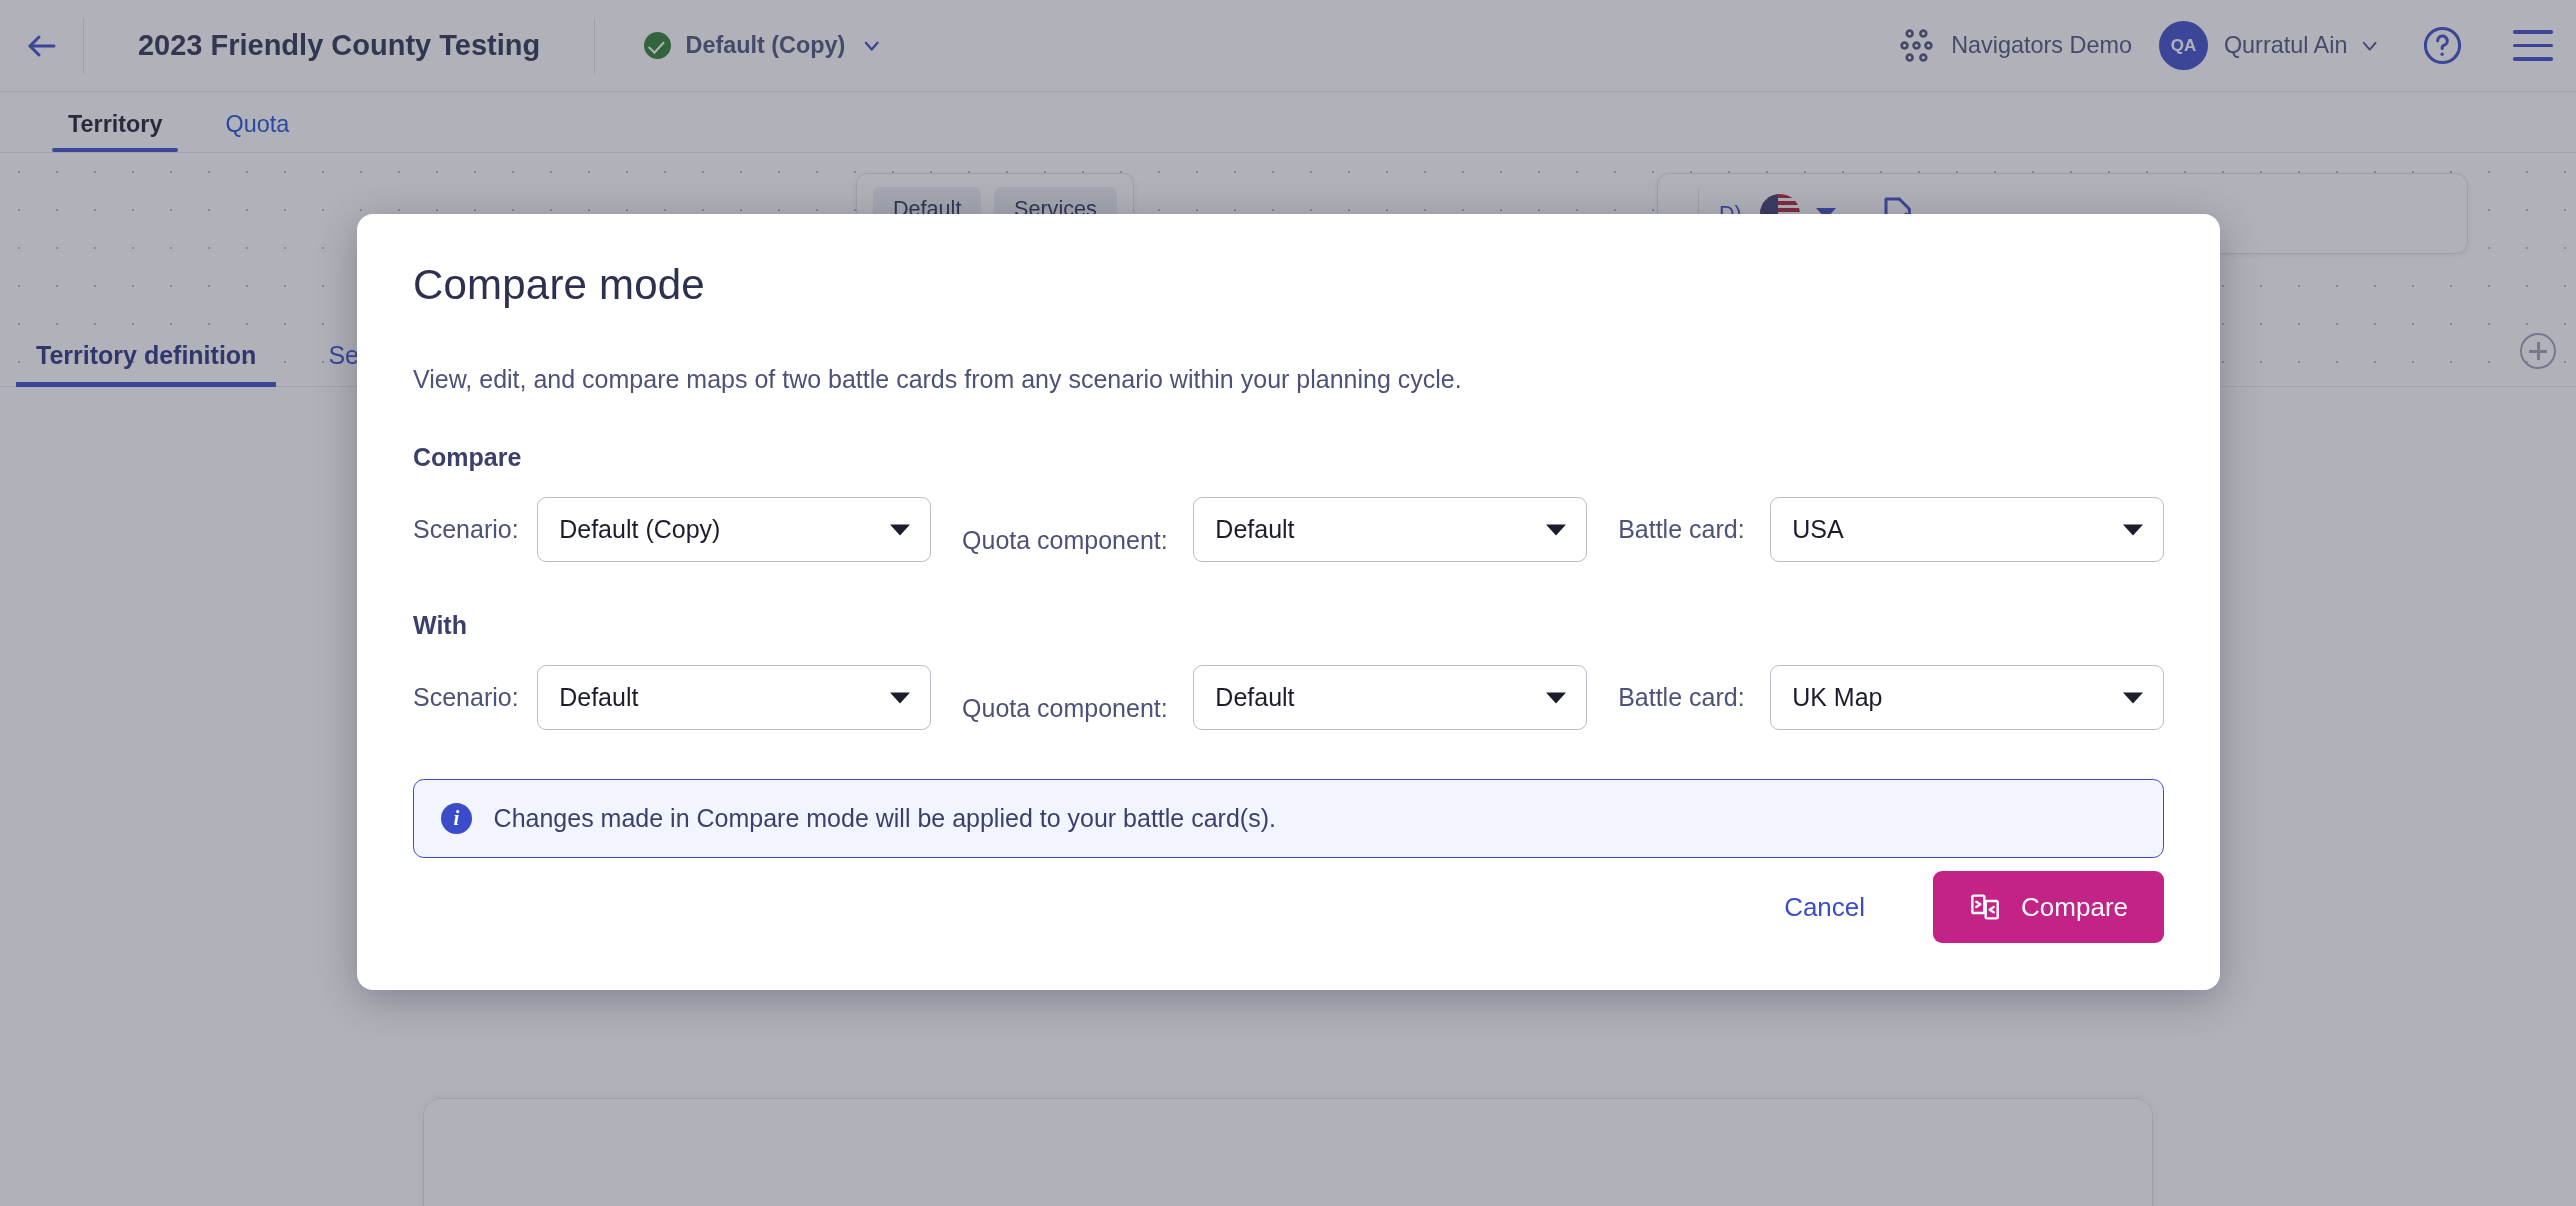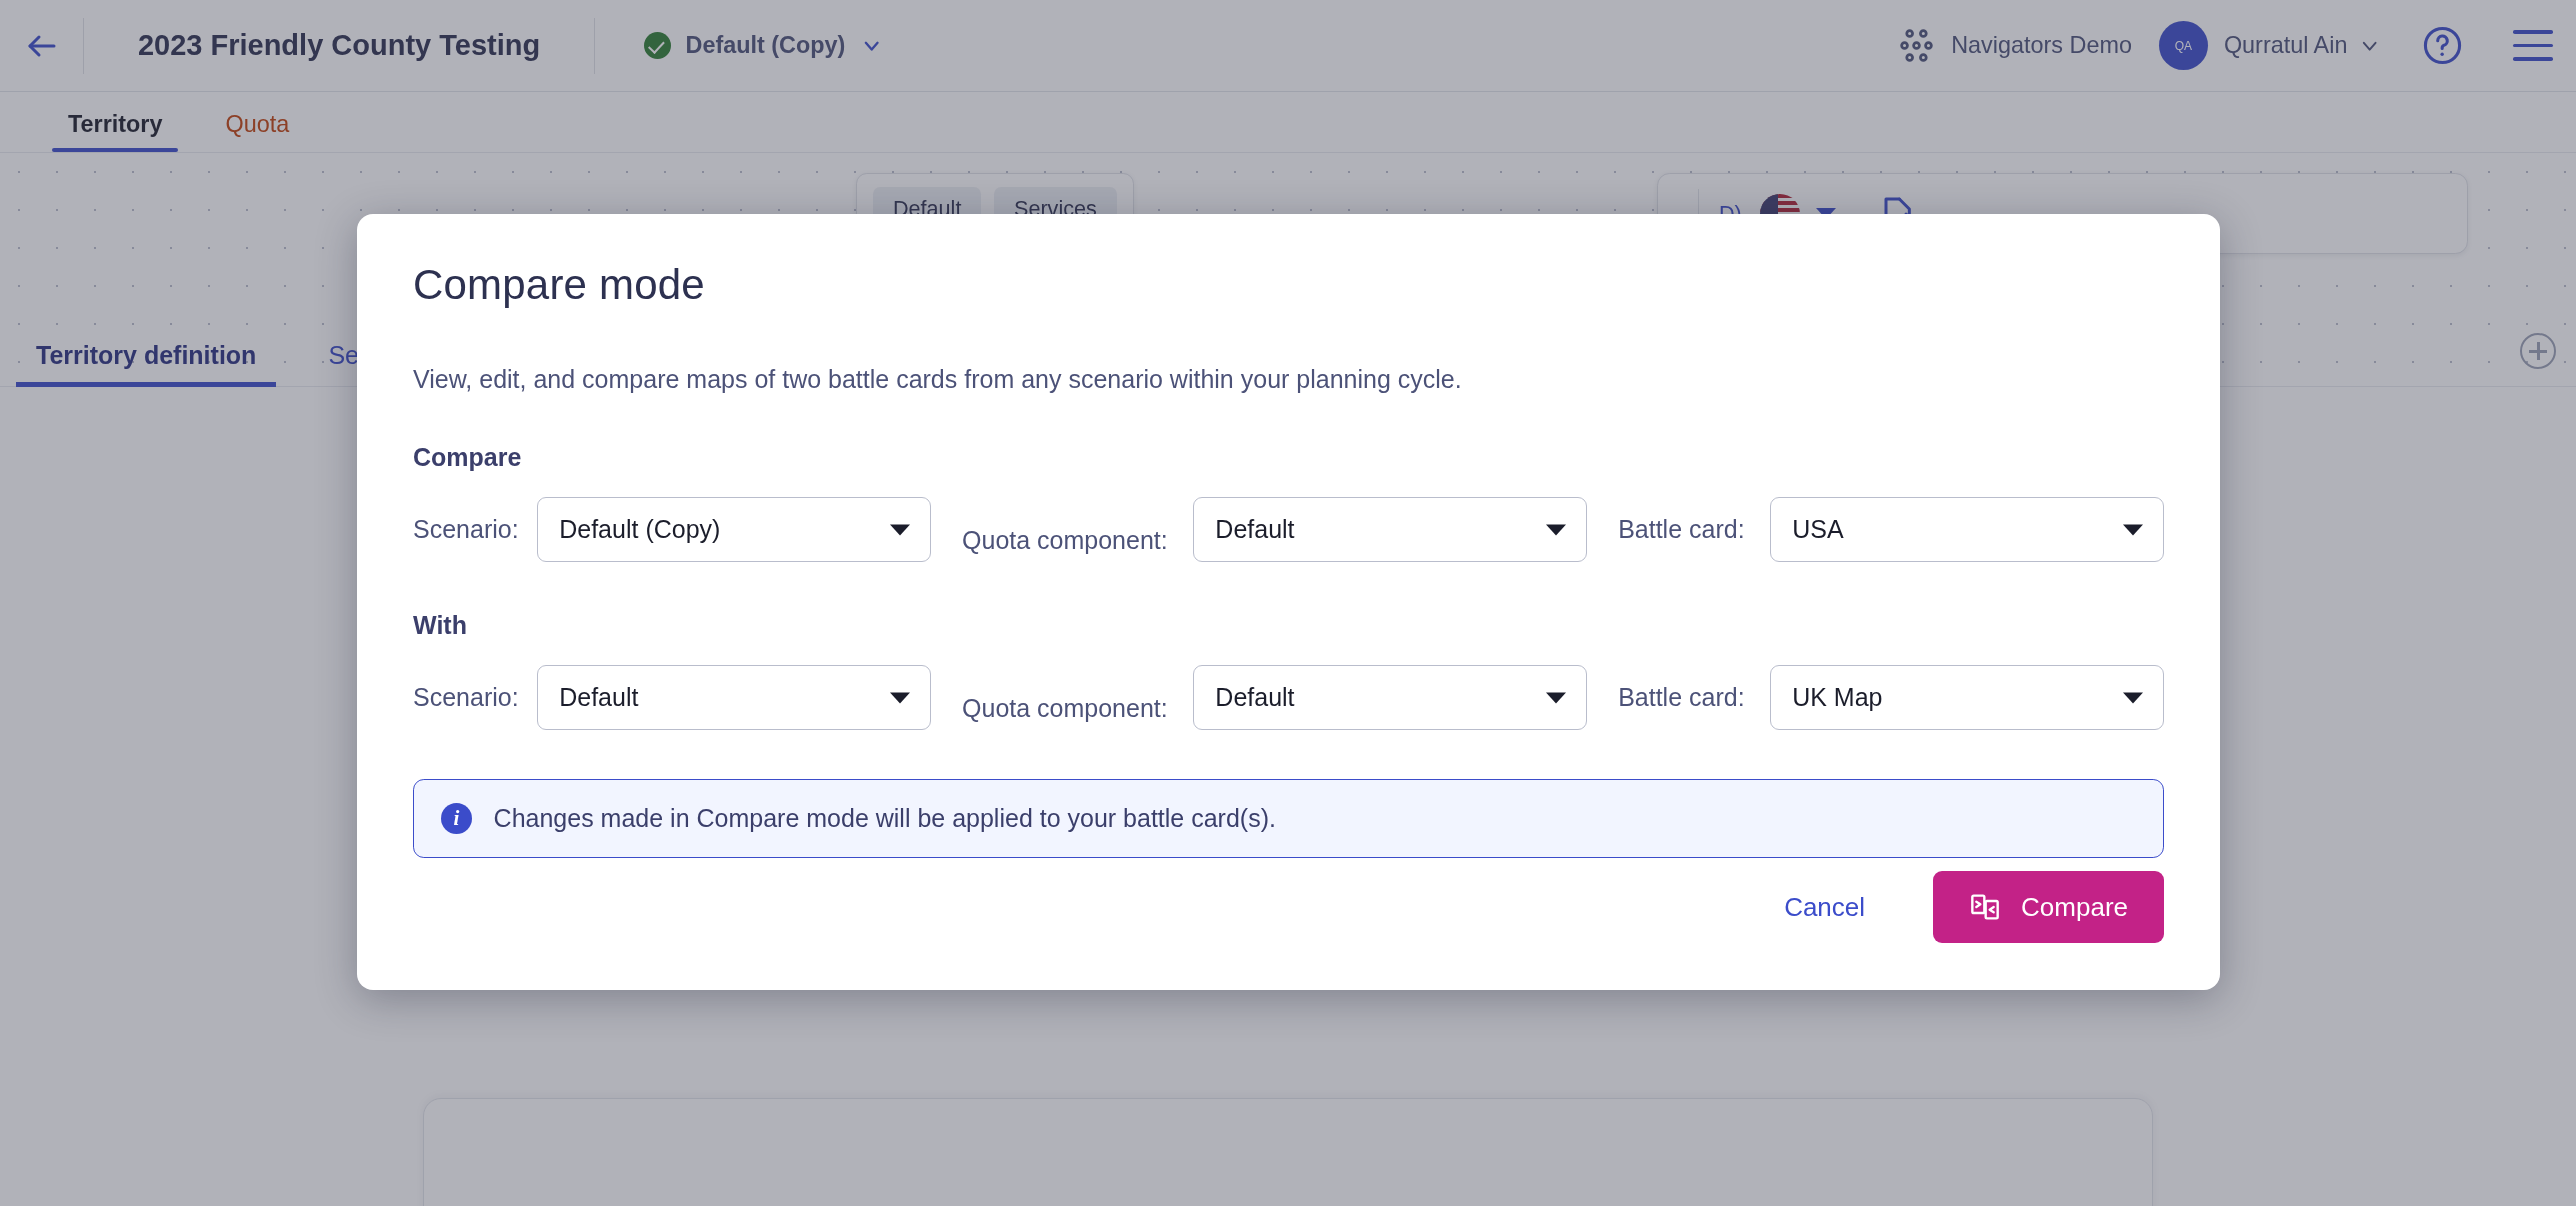--- a/index.html
+++ b/index.html
@@ -49,38 +49,38 @@
     transform: rotate(43deg);
   }
   .scenario-name { font-size: 23.4px; font-weight: bold; color: #4c5278; white-space: nowrap; }
   .chev { width: 23.4px; height: 23.4px; flex: none; }
   .topbar-spacer { flex: 1 1 auto; }
   .topbar-right { display: flex; align-items: center; gap: 0; padding-right: 23.4px; }
   .waffle { width: 41px; height: 41px; margin-right: 14.4px; }
   .org-name { font-size: 23.4px; color: #4c5278; white-space: nowrap; margin-right: 27px; }
   .avatar {
     width: 49px; height: 49px; border-radius: 50%; background: #3b4cca;
-    color: #fff; font-size: 12px; font-weight: normal;
+    color: #fff; font-size: 17px; font-weight: bold;
     display: flex; align-items: center; justify-content: center;
     margin-right: 16px; flex: none;
   }
   .user-name { font-size: 23.4px; color: #4c5278; white-space: nowrap; margin-right: 10.8px; }
   .help-btn { margin-left: 40px; width: 41px; height: 41px; cursor: pointer; }
   .hamburger { margin-left: 50px; width: 40px; height: 31px; cursor: pointer;
     display: flex; flex-direction: column; justify-content: space-between; }
   .hamburger i { display: block; height: 3.6px; background: #3b4cca; border-radius: 1.8px; }
 
   
   .tabrow {
     position: absolute; top: 92px; left: 0; right: 0; height: 61px;
     background: #ffffff; display: flex; align-items: flex-end; padding-left: 52px;
     border-bottom: 0.9px solid #e8eaef;
   }
   .tab {
-    font-size: 23.4px; color: #c2410c; padding: 0 16px 14.4px 16px;
+    font-size: 23.4px; color: #1d4ed8; padding: 0 16px 14.4px 16px;
     margin-right: 31px; cursor: pointer; position: relative; white-space: nowrap;
   }
   .tab.active { color: #1b1d2b; font-weight: bold; }
   .tab.active::after {
     content: ""; position: absolute; left: 0; right: 0; bottom: 0;
     height: 4.5px; background: #3b4cca; border-radius: 2.7px;
   }
 
   
   .canvas {

